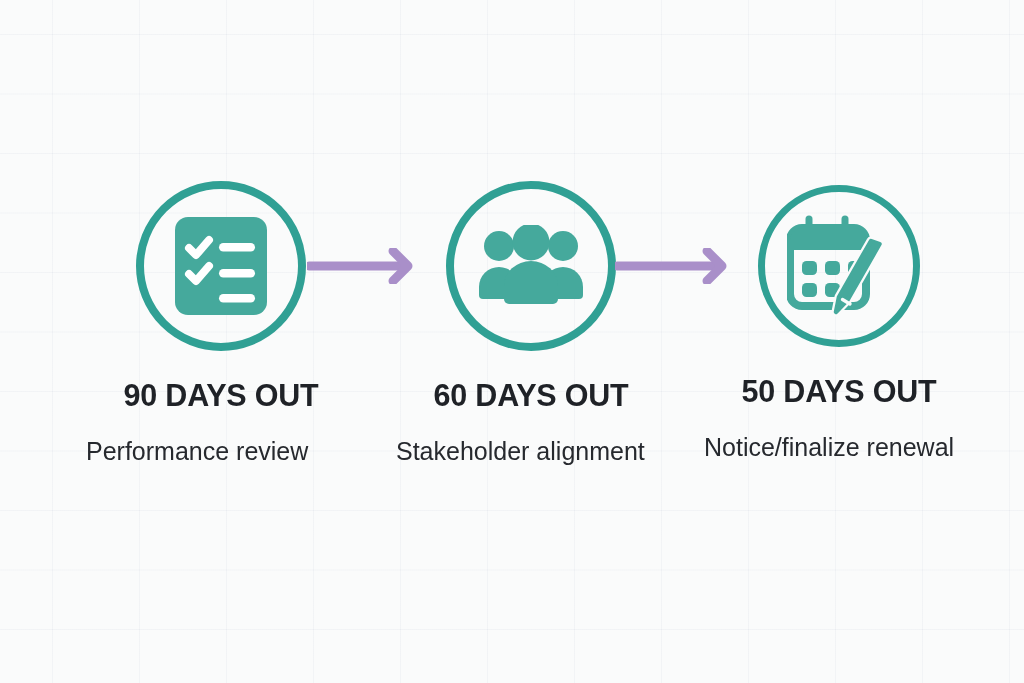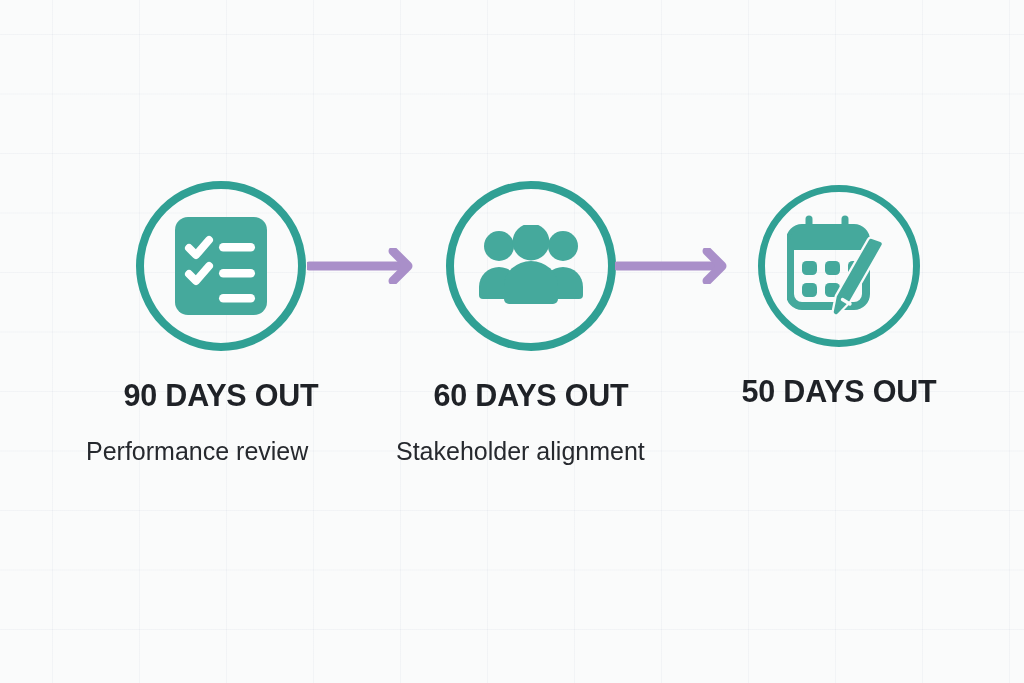--- a/index.html
+++ b/index.html
@@ -189,20 +189,21 @@
 
             <g>
               <path d="M92.5 29 L60.5 85 L49 97 L52 82 L84 26 z" fill="none" stroke="#fafbfb" stroke-width="9" stroke-linejoin="round"></path>
               <path d="M92.5 29 L60.5 85 L49 97 L52 82 L84 26 z" fill="#45a99c" stroke="#45a99c" stroke-width="4.5" stroke-linejoin="round"></path>
               <path d="M55.5 84.5 L63 89" stroke="#fafbfb" stroke-width="3.4" stroke-linecap="round"></path>
             </g>
           </svg>
         </div>
       </div>
       <p class="step-heading">50 DAYS OUT</p>
+      <p class="step-caption">Notice/finalize renewal</p>
     </div>
 
     <div class="connector conn-1">
       <svg width="106" height="36" viewBox="0 0 106 36" aria-hidden="true">
         <path d="M2 18 H92" stroke="#a98fc9" stroke-width="9" stroke-linecap="round" fill="none"></path>
         <path d="M86 3 L101 18 L86 33" stroke="#a98fc9" stroke-width="9" stroke-linecap="round" stroke-linejoin="round" fill="none"></path>
       </svg>
     </div>
 
     <div class="connector conn-2">

